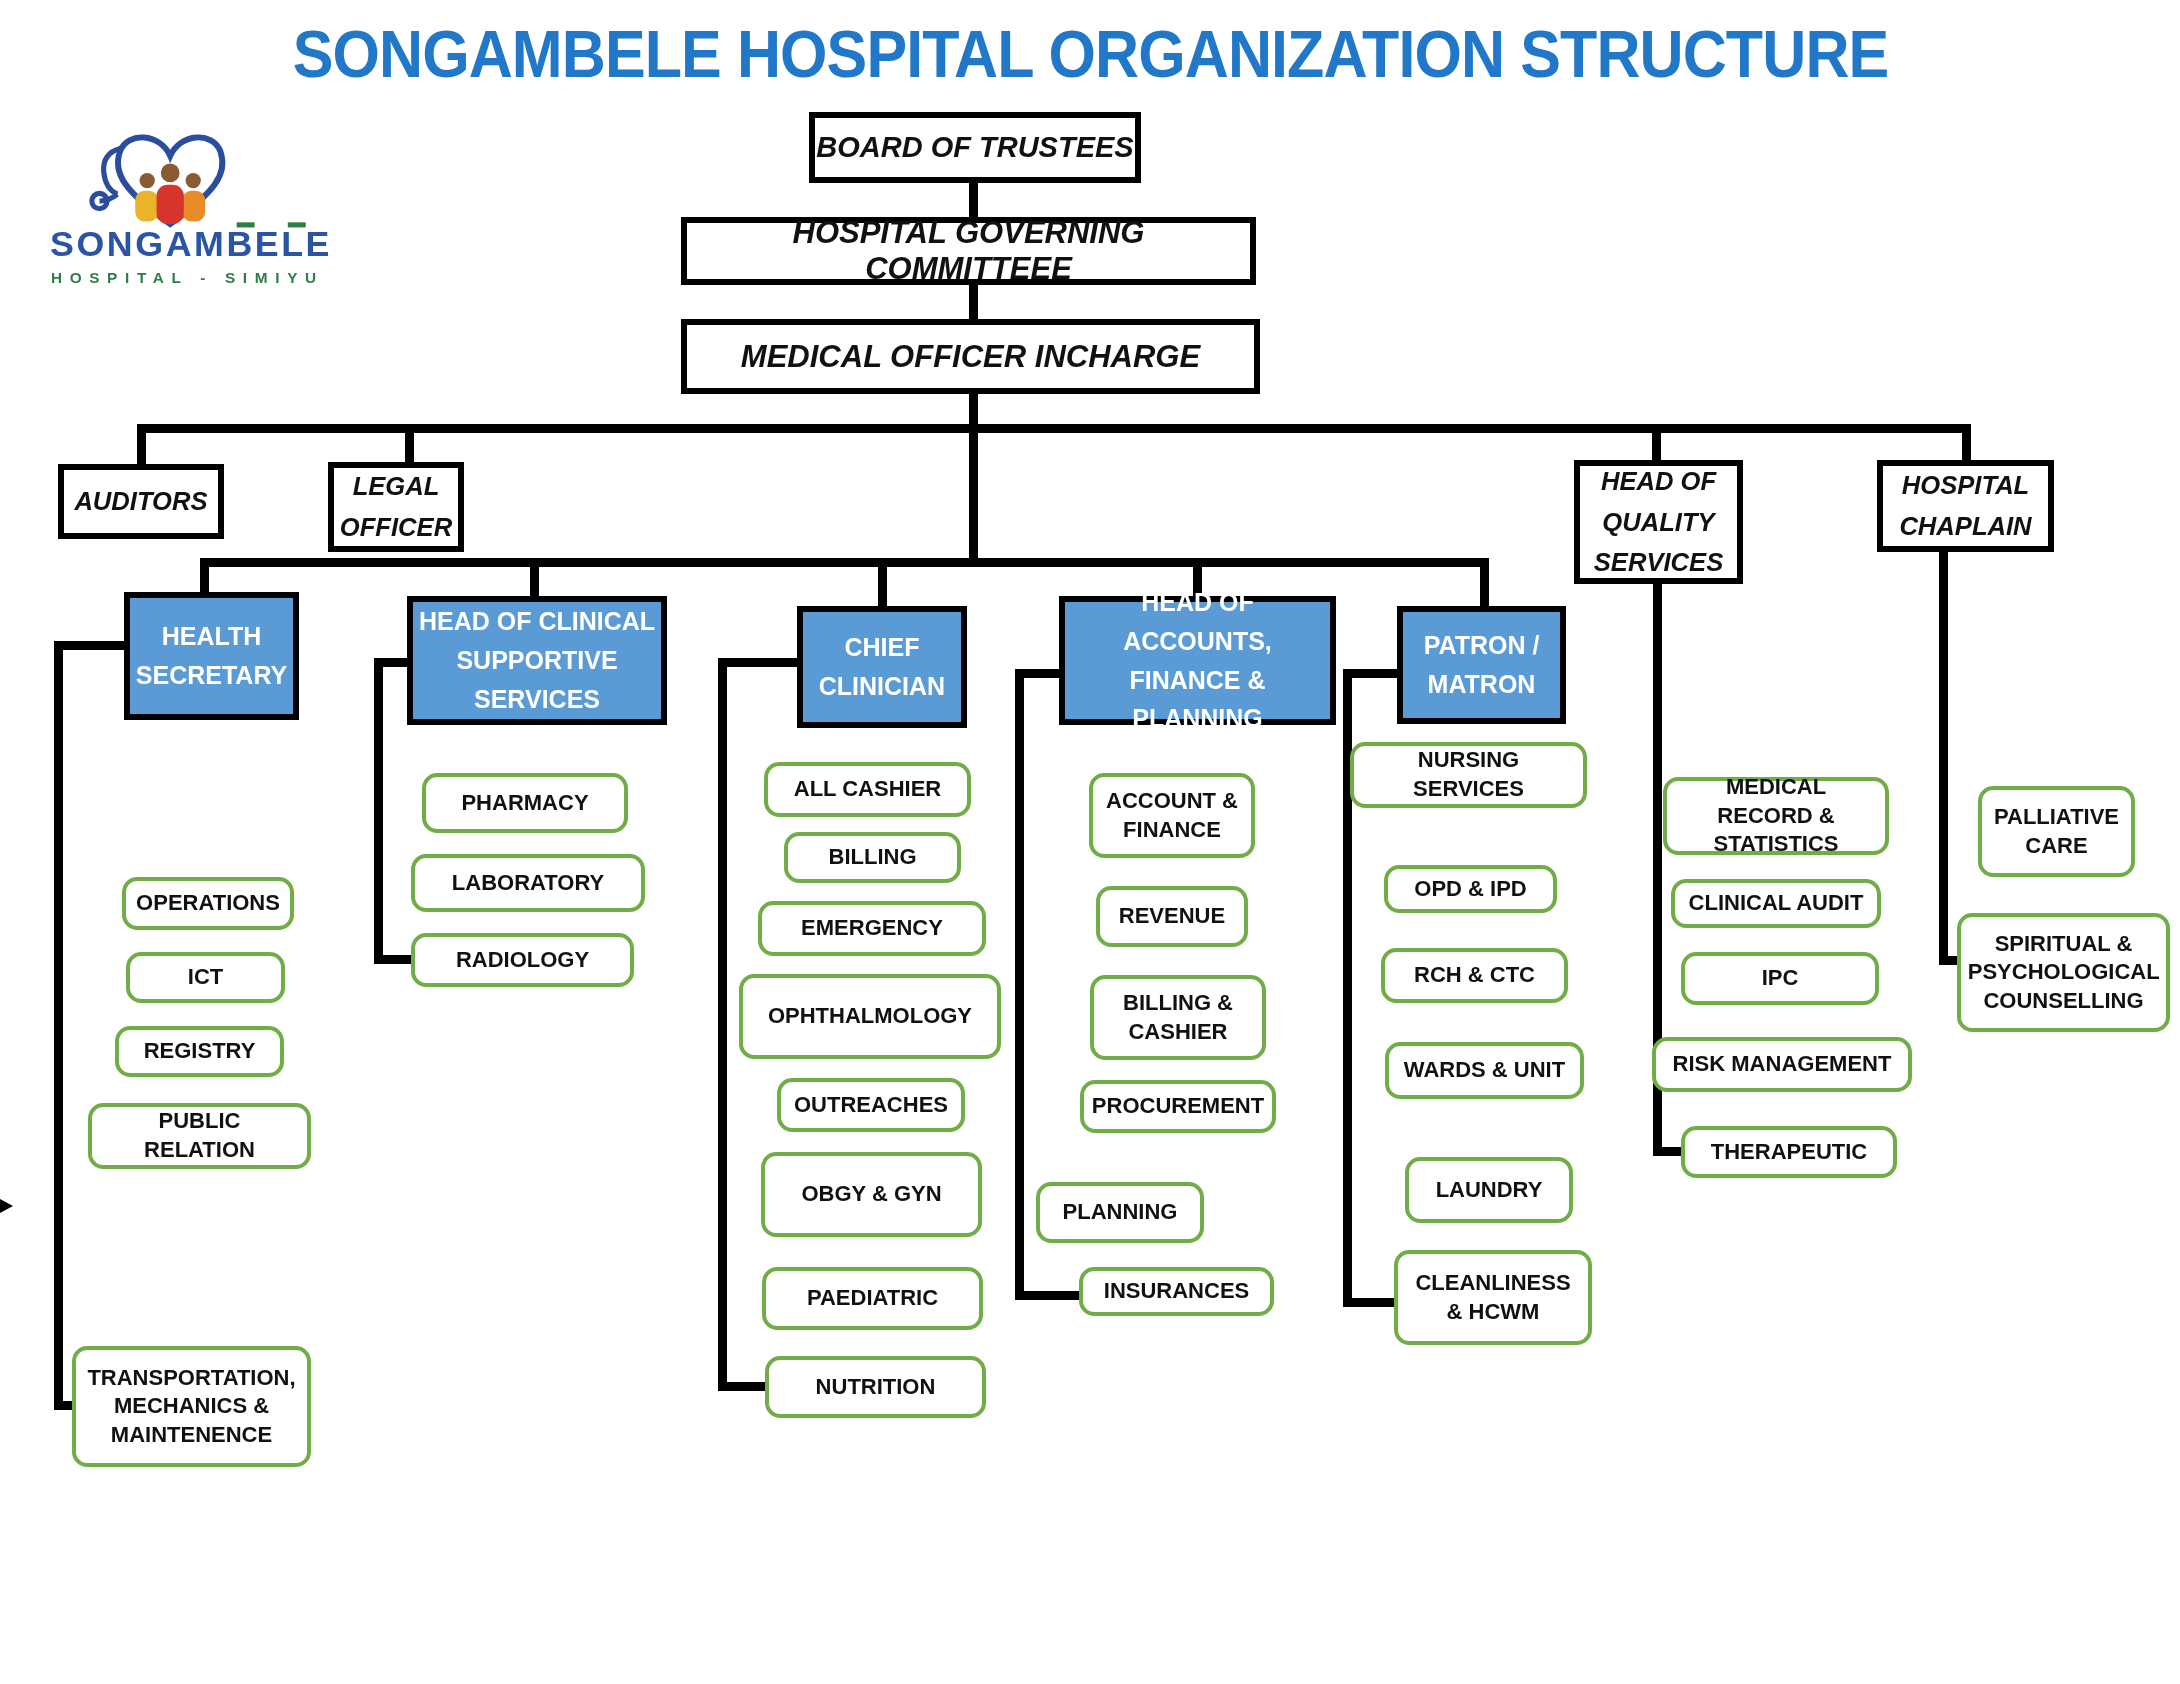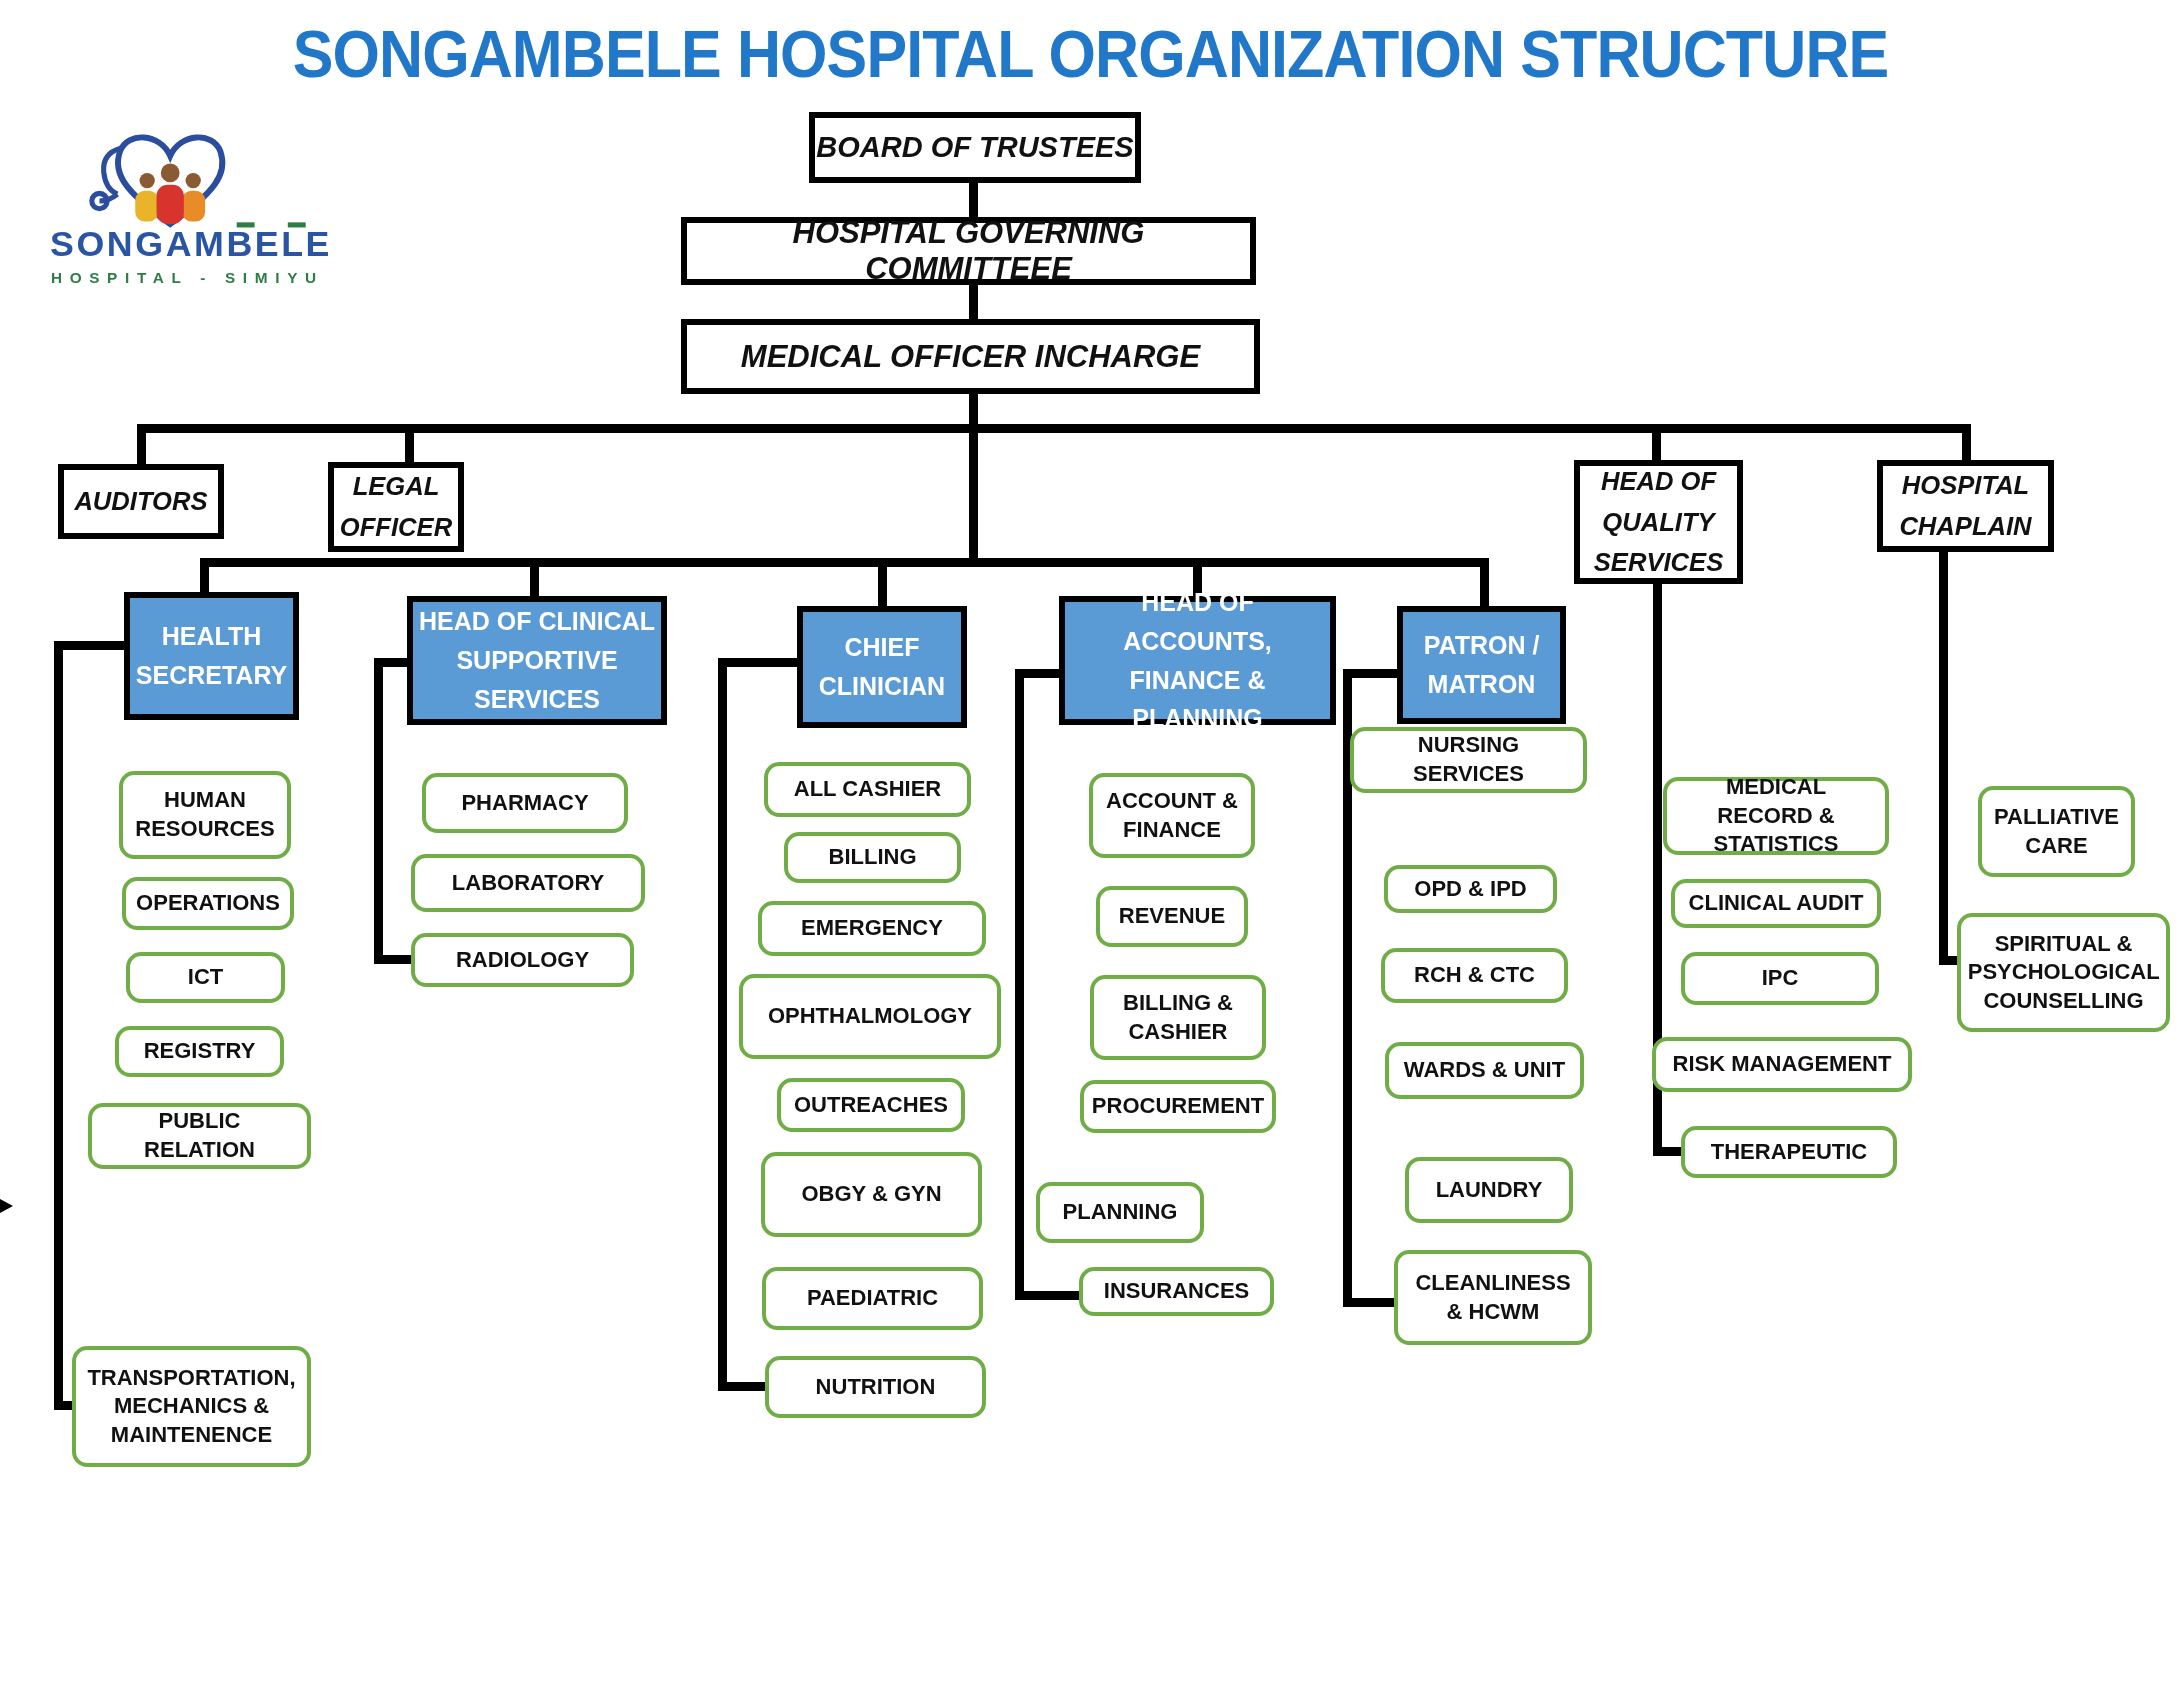--- a/index.html
+++ b/index.html
@@ -103,21 +103,20 @@
   <div class="bx thick lvl2" style="left:328px;top:462px;width:136px;height:90px">LEGAL OFFICER</div>
   <div class="bx thick lvl2" style="left:1574px;top:460px;width:169px;height:124px">HEAD OF QUALITY SERVICES</div>
   <div class="bx thick lvl2" style="left:1877px;top:460px;width:177px;height:92px">HOSPITAL CHAPLAIN</div>
 
   <div class="bx blue" style="left:124px;top:592px;width:175px;height:128px">HEALTH SECRETARY</div>
   <div class="bx blue" style="left:407px;top:596px;width:260px;height:129px">HEAD OF CLINICAL SUPPORTIVE SERVICES</div>
   <div class="bx blue" style="left:797px;top:606px;width:170px;height:122px">CHIEF CLINICIAN</div>
   <div class="bx blue" style="left:1059px;top:596px;width:277px;height:129px">HEAD OF ACCOUNTS, FINANCE &amp; PLANNING</div>
   <div class="bx blue" style="left:1397px;top:606px;width:169px;height:118px">PATRON / MATRON</div>
 
-  <div class="bx green" style="left:119px;top:771px;width:172px;height:88px">HUMAN RESOURCES</div>
   <div class="bx green" style="left:122px;top:877px;width:172px;height:53px">OPERATIONS</div>
   <div class="bx green" style="left:126px;top:952px;width:159px;height:51px">ICT</div>
   <div class="bx green" style="left:115px;top:1026px;width:169px;height:51px">REGISTRY</div>
   <div class="bx green" style="left:88px;top:1103px;width:223px;height:66px">PUBLIC RELATION</div>
   <div class="bx green" style="left:72px;top:1346px;width:239px;height:121px">TRANSPORTATION, MECHANICS &amp; MAINTENENCE</div>
 
   <div class="bx green" style="left:422px;top:773px;width:206px;height:60px">PHARMACY</div>
   <div class="bx green" style="left:411px;top:854px;width:234px;height:58px">LABORATORY</div>
   <div class="bx green" style="left:411px;top:933px;width:223px;height:54px">RADIOLOGY</div>
 
@@ -130,21 +129,21 @@
   <div class="bx green" style="left:762px;top:1267px;width:221px;height:63px">PAEDIATRIC</div>
   <div class="bx green" style="left:765px;top:1356px;width:221px;height:62px">NUTRITION</div>
 
   <div class="bx green" style="left:1089px;top:773px;width:166px;height:85px">ACCOUNT &amp; FINANCE</div>
   <div class="bx green" style="left:1096px;top:886px;width:152px;height:61px">REVENUE</div>
   <div class="bx green" style="left:1090px;top:975px;width:176px;height:85px">BILLING &amp; CASHIER</div>
   <div class="bx green" style="left:1080px;top:1080px;width:196px;height:53px">PROCUREMENT</div>
   <div class="bx green" style="left:1036px;top:1182px;width:168px;height:61px">PLANNING</div>
   <div class="bx green" style="left:1079px;top:1267px;width:195px;height:49px">INSURANCES</div>
 
-  <div class="bx green" style="left:1350px;top:727px;width:237px;height:66px">NURSING SERVICES</div>
+  <div class="bx green" style="left:1350px;top:742px;width:237px;height:66px">NURSING SERVICES</div>
   <div class="bx green" style="left:1384px;top:865px;width:173px;height:48px">OPD &amp; IPD</div>
   <div class="bx green" style="left:1381px;top:948px;width:187px;height:55px">RCH &amp; CTC</div>
   <div class="bx green" style="left:1385px;top:1042px;width:199px;height:57px">WARDS &amp; UNIT</div>
   <div class="bx green" style="left:1405px;top:1157px;width:168px;height:66px">LAUNDRY</div>
   <div class="bx green" style="left:1394px;top:1250px;width:198px;height:95px">CLEANLINESS &amp; HCWM</div>
 
   <div class="bx green" style="left:1663px;top:777px;width:226px;height:78px">MEDICAL RECORD &amp; STATISTICS</div>
   <div class="bx green" style="left:1671px;top:879px;width:210px;height:49px">CLINICAL AUDIT</div>
   <div class="bx green" style="left:1681px;top:952px;width:198px;height:53px">IPC</div>
   <div class="bx green" style="left:1652px;top:1037px;width:260px;height:55px">RISK MANAGEMENT</div>

